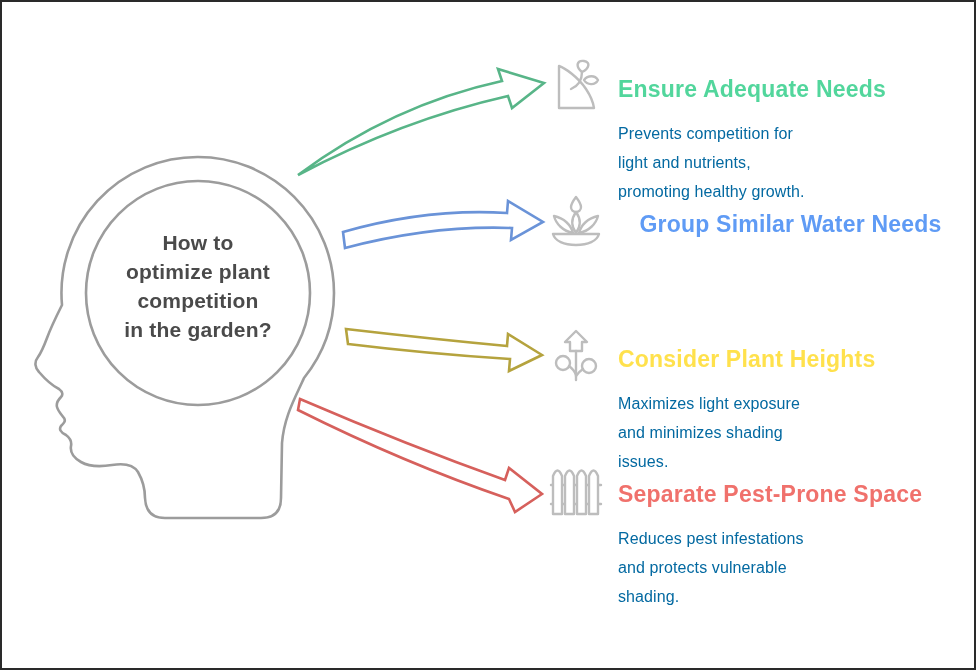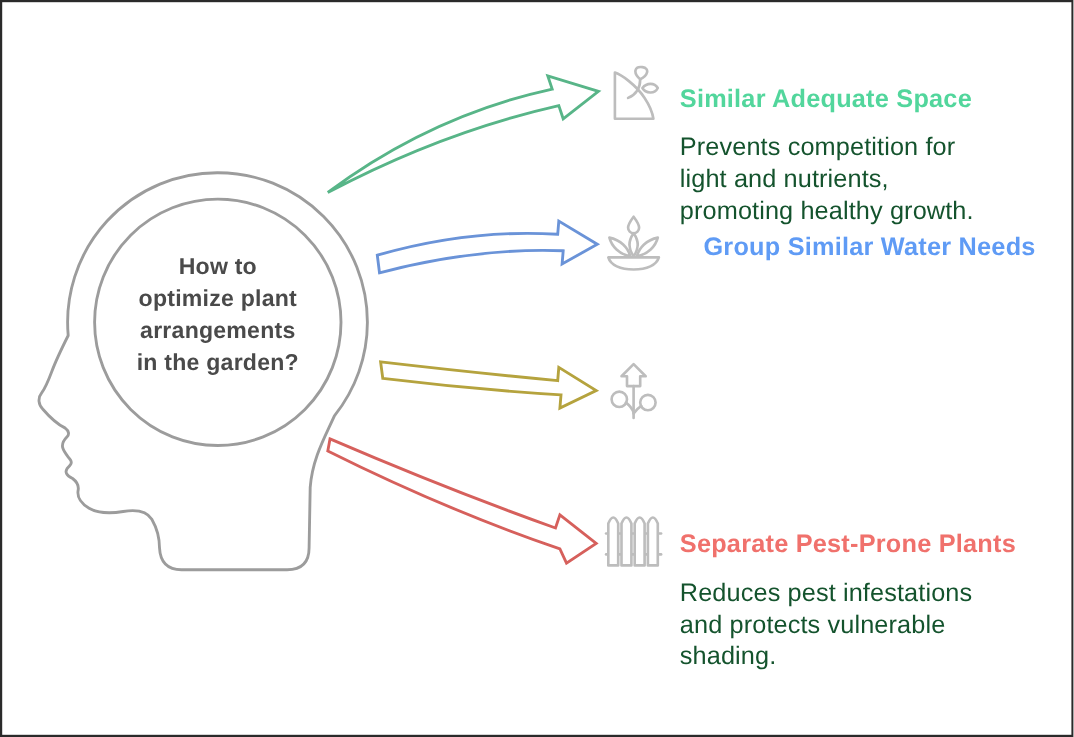--- a/index.html
+++ b/index.html
@@ -12,21 +12,21 @@
     position:absolute;left:76px;top:226px;width:240px;
     text-align:center;white-space:pre-line;
     font-size:21px;line-height:29px;font-weight:700;color:#4a4a4a;letter-spacing:.2px;
   }
   .section{position:absolute;left:616px;width:345px;}
   .section h2{
     margin:0 0 17px 0;font-size:23px;line-height:26px;font-weight:700;
     white-space:nowrap;letter-spacing:.2px;
   }
   .section p{
-    margin:0;font-size:23px;line-height:29px;color:#14532d;
+    margin:0;font-size:16px;line-height:29px;color:#0369a1;
     white-space:pre-line;letter-spacing:.1px;
   }
   .s1{top:74px;}  .s1 h2{color:#52d69c;}
   .s2{top:209px;text-align:center;} .s2 h2{color:#5f9bf5;}
   .s3{top:344px;} .s3 h2{color:#ffe14c;}
   .s4{top:479px;} .s4 h2{color:#f0716c;}
   .icon-box{position:absolute;width:56px;height:56px;}
   .i1{left:546px;top:57px;}
   .i2{left:546px;top:191px;}
   .i3{left:546px;top:326px;}
@@ -69,21 +69,21 @@
     <g fill="#ffffff" stroke-width="2.6" stroke-linejoin="miter">
       <path stroke="#58b588" d="M 296 173 Q 390 103 500 79 L 496 67 L 542 81 L 510 106 L 506 94 Q 400 118 296 173 Z"></path>
       <path stroke="#6a93d8" d="M 341 230 Q 425 206 505 211 L 506 199 L 541 220 L 509 238 L 510 226 Q 430 223 343 246 Z"></path>
       <path stroke="#b5a33e" d="M 344 327 Q 430 337 505 344 L 506 332 L 540 353 L 507 369 L 508 357 Q 428 352 346 342 Z"></path>
       <path stroke="#d6605c" d="M 298 397 Q 405 443 503 478 L 507 466 L 540 492 L 513 510 L 507 497 Q 402 461 296 408 Z"></path>
     </g>
   </svg>
 
   <div class="question">How to
 optimize plant
-arrangements
+competition
 in the garden?</div>
 
   <div class="icon-box i1">
     <svg viewBox="0 0 56 56" fill="none" stroke="#bdbdbd" stroke-width="2.4" stroke-linecap="round" stroke-linejoin="round">
       <path d="M 11 7 C 17 9 30 18 38 30 C 42 36 45 42 46 49 L 11 49 Z"></path>
       <path d="M 23 30 C 30 27 34 21 34 13"></path>
       <path d="M 34 13 C 27 7 29 1 36 2 C 43 3 41 10 34 13 Z"></path>
       <path d="M 36 21 C 40 16 47 16 50 21 C 47 27 39 26 36 21 Z"></path>
     </svg>
   </div>
@@ -116,31 +116,37 @@
       <g fill="#ffffff">
         <path d="M 5 51 L 5 13 Q 9.5 2 14 13 L 14 51 Z"></path>
         <path d="M 17 51 L 17 13 Q 21.5 2 26 13 L 26 51 Z"></path>
         <path d="M 29 51 L 29 13 Q 33.5 2 38 13 L 38 51 Z"></path>
         <path d="M 41 51 L 41 13 Q 45.5 2 50 13 L 50 51 Z"></path>
       </g>
     </svg>
   </div>
 
   <section class="section s1">
-    <h2>Similar Adequate Space</h2>
+    <h2>Ensure Adequate Needs</h2>
     <p>Prevents competition for
 light and nutrients,
 promoting healthy growth.</p>
   </section>
 
   <section class="section s2">
     <h2>Group Similar Water Needs</h2>
   </section>
 
+  <section class="section s3">
+    <h2>Consider Plant Heights</h2>
+    <p>Maximizes light exposure
+and minimizes shading
+issues.</p>
+  </section>
 
   <section class="section s4">
-    <h2>Separate Pest-Prone Plants</h2>
+    <h2>Separate Pest-Prone Space</h2>
     <p>Reduces pest infestations
 and protects vulnerable
 shading.</p>
   </section>
 
 </div>
 
 </body></html>

